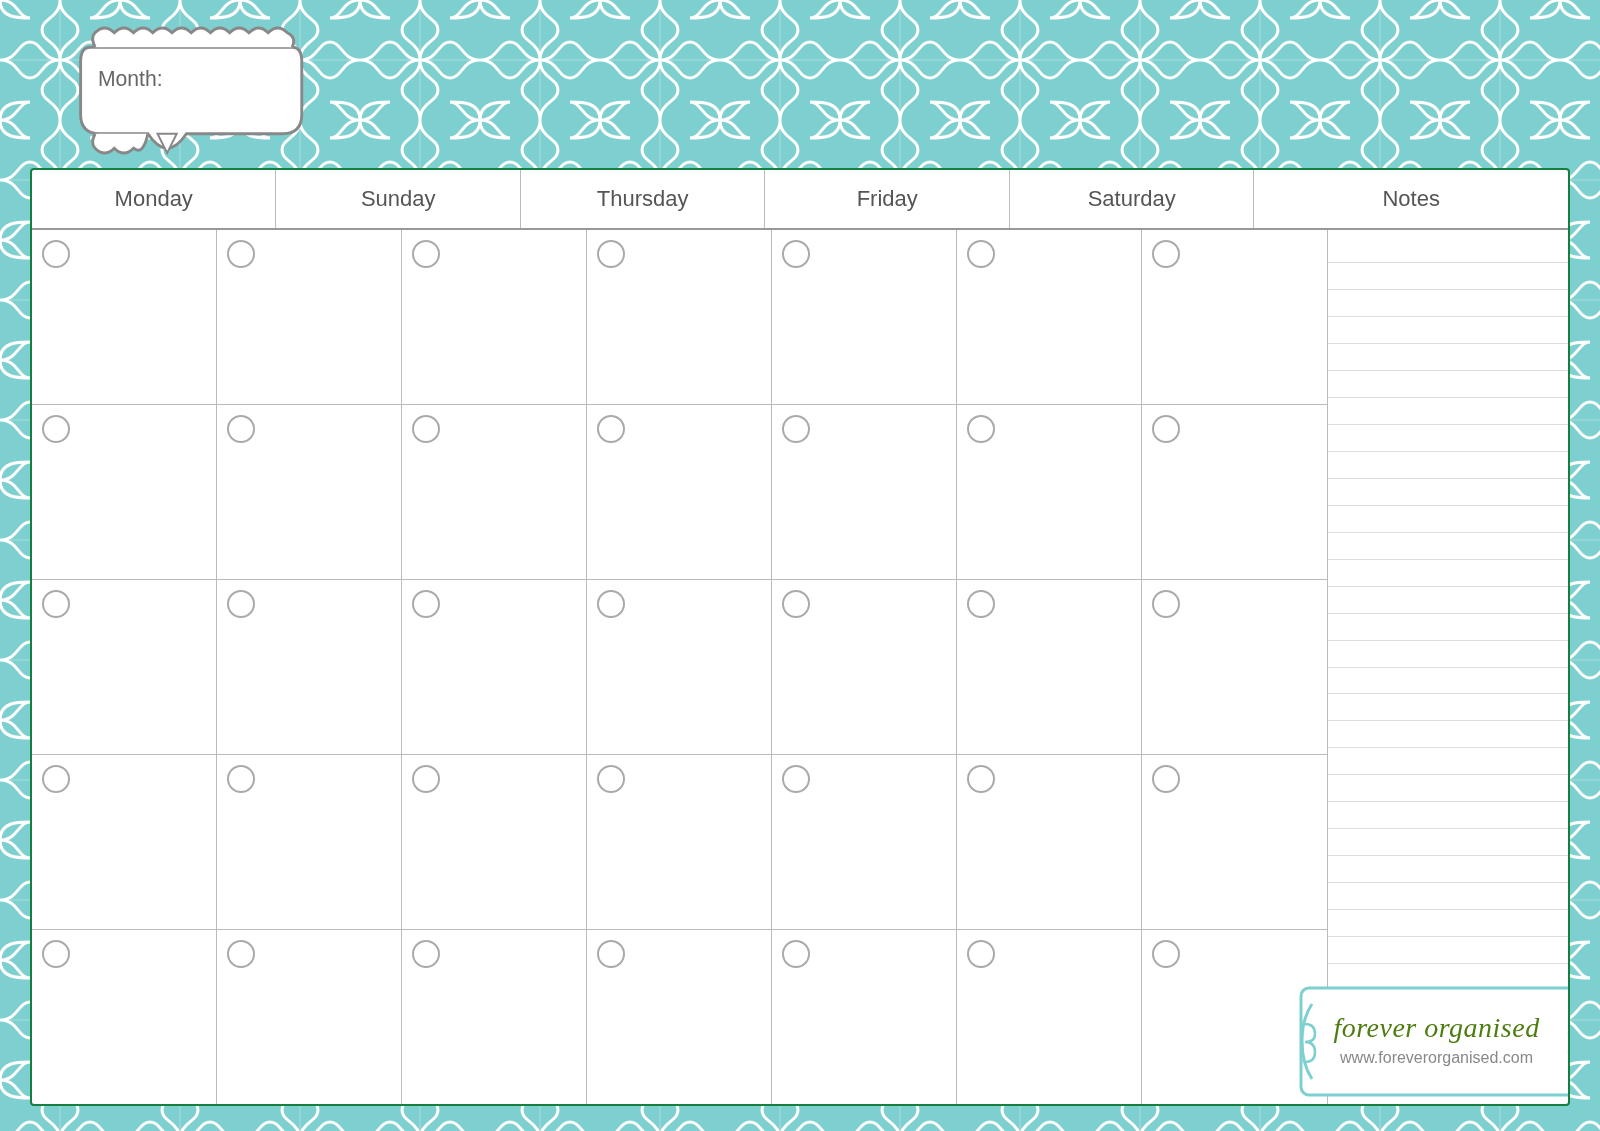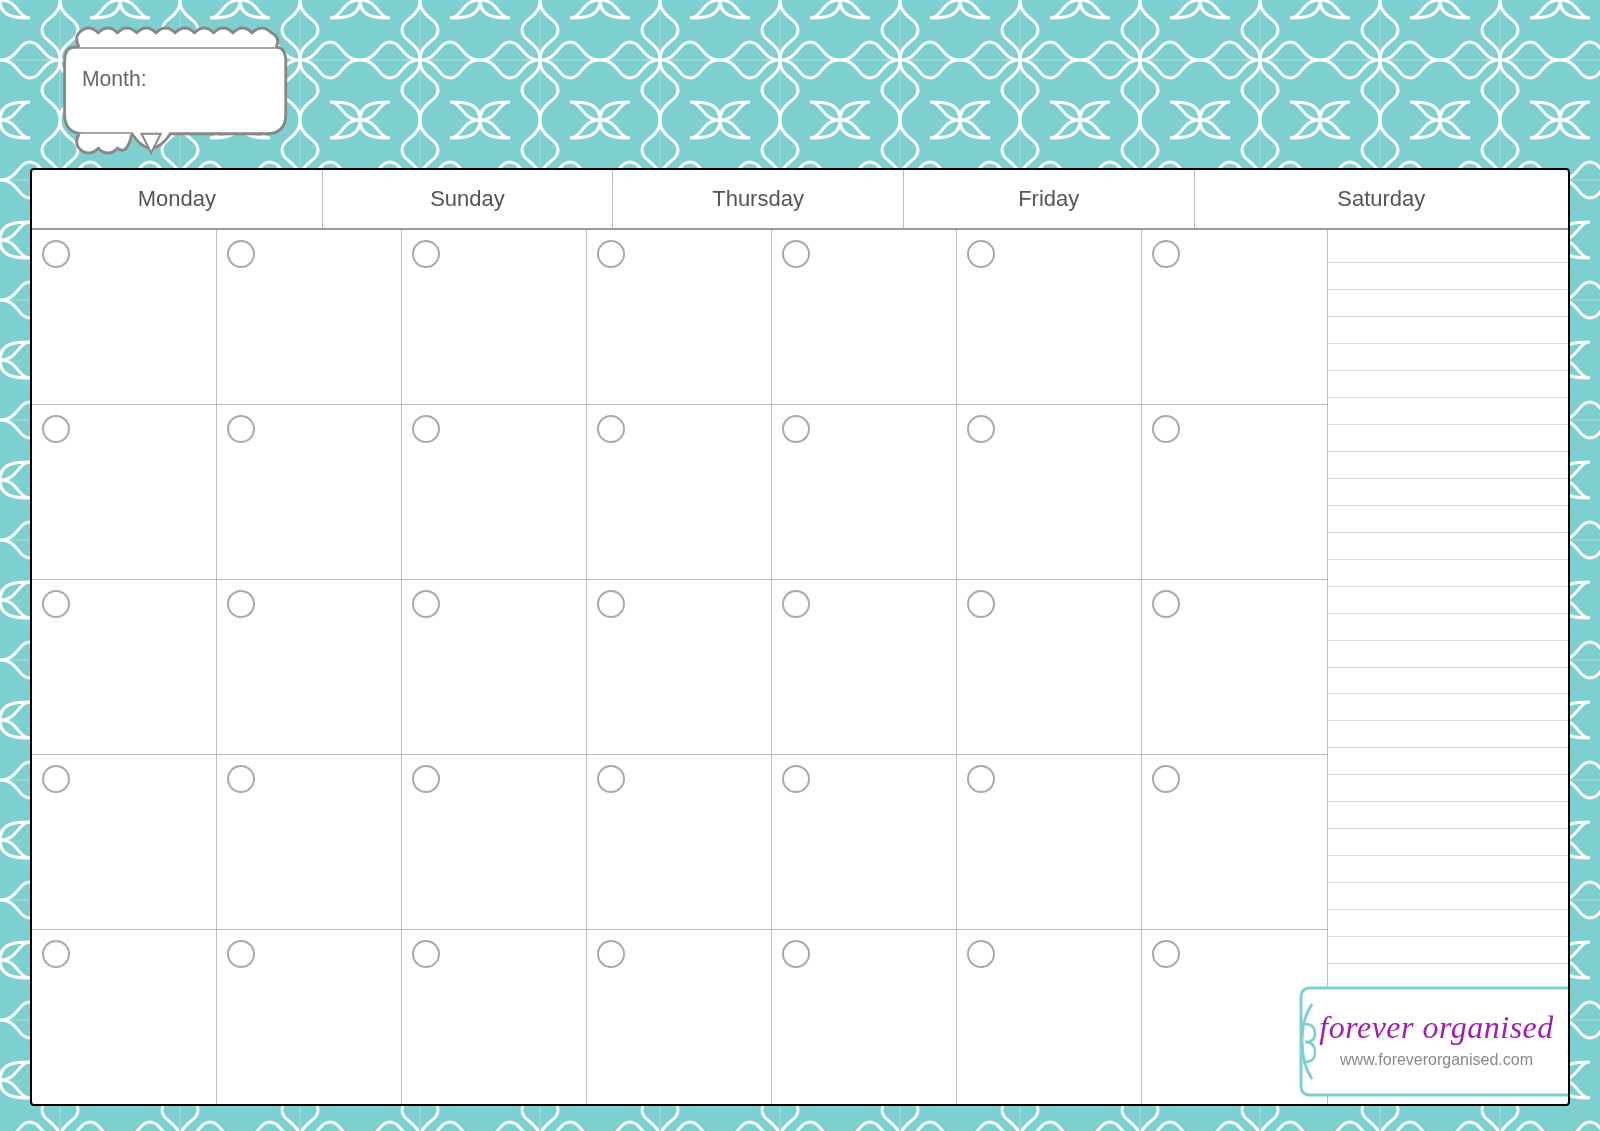--- a/index.html
+++ b/index.html
@@ -23,38 +23,38 @@
     }
 
     .bg-pattern svg {
       width: 100%; height: 100%;
     }
 
     
     .month-bubble {
       position: absolute;
       top: 18px;
-      left: 55px;
+      left: 71px;
       z-index: 10;
     }
 
     .month-bubble svg {
       width: 250px;
       height: 145px;
     }
 
     
     .calendar-container {
       position: absolute;
       top: 168px;
       left: 30px;
       right: 30px;
       bottom: 25px;
       background: white;
-      border: 2px solid #000000;
+      border: 2px solid #15803d;
       border-radius: 4px;
       display: flex;
       flex-direction: column;
       z-index: 5;
     }
 
     
     .calendar-header {
       display: flex;
       border-bottom: 2px solid #999;
@@ -203,20 +203,21 @@
 </div>
 
 <div class="calendar-container">
 
   <div class="calendar-header">
     <div class="header-cell">Monday</div>
     <div class="header-cell">Sunday</div>
     <div class="header-cell">Thursday</div>
     <div class="header-cell">Friday</div>
     <div class="header-cell">Saturday</div>
+    <div class="header-cell notes-header">Notes</div>
   </div>
 
   <div class="calendar-inner">
 
     <div class="calendar-days">
 
       <div class="days-row">
         <div class="day-col">
             <div class="day-circle"></div>
           </div>
@@ -342,21 +343,21 @@
 
               <path d="M15,20 Q5,35 5,57 Q5,80 15,95" fill="none" stroke="#7ecfcf" stroke-width="3"></path>
               <path d="M275,20 Q285,35 285,57 Q285,80 275,95" fill="none" stroke="#7ecfcf" stroke-width="3"></path>
 
               <path d="M8,40 Q18,40 18,50 Q18,58 8,58 Q18,58 18,68 Q18,78 8,78" fill="none" stroke="#7ecfcf" stroke-width="2.5"></path>
 
               <path d="M282,40 Q272,40 272,50 Q272,58 282,58 Q272,58 272,68 Q272,78 282,78" fill="none" stroke="#7ecfcf" stroke-width="2.5"></path>
             </svg>
             
             <div style="position:absolute; top:0; left:0; width:100%; height:100%; display:flex; flex-direction:column; align-items:center; justify-content:center;">
-              <div style="font-size:32px; font-style:italic; color:#a21caf; font-family:Georgia,serif; letter-spacing:0.5px;">forever organised</div>
+              <div style="font-size:28px; font-style:italic; color:#4d7c0f; font-family:Georgia,serif; letter-spacing:0.5px;">forever organised</div>
               <div style="font-size:16px; color:#888; margin-top:5px; font-family:Arial;">www.foreverorganised.com</div>
             </div>
           </div>
         </div>
       </div>
 
     </div>
 
     <div class="calendar-notes">
       <div class="notes-lines-container" id="notes-lines-container">

